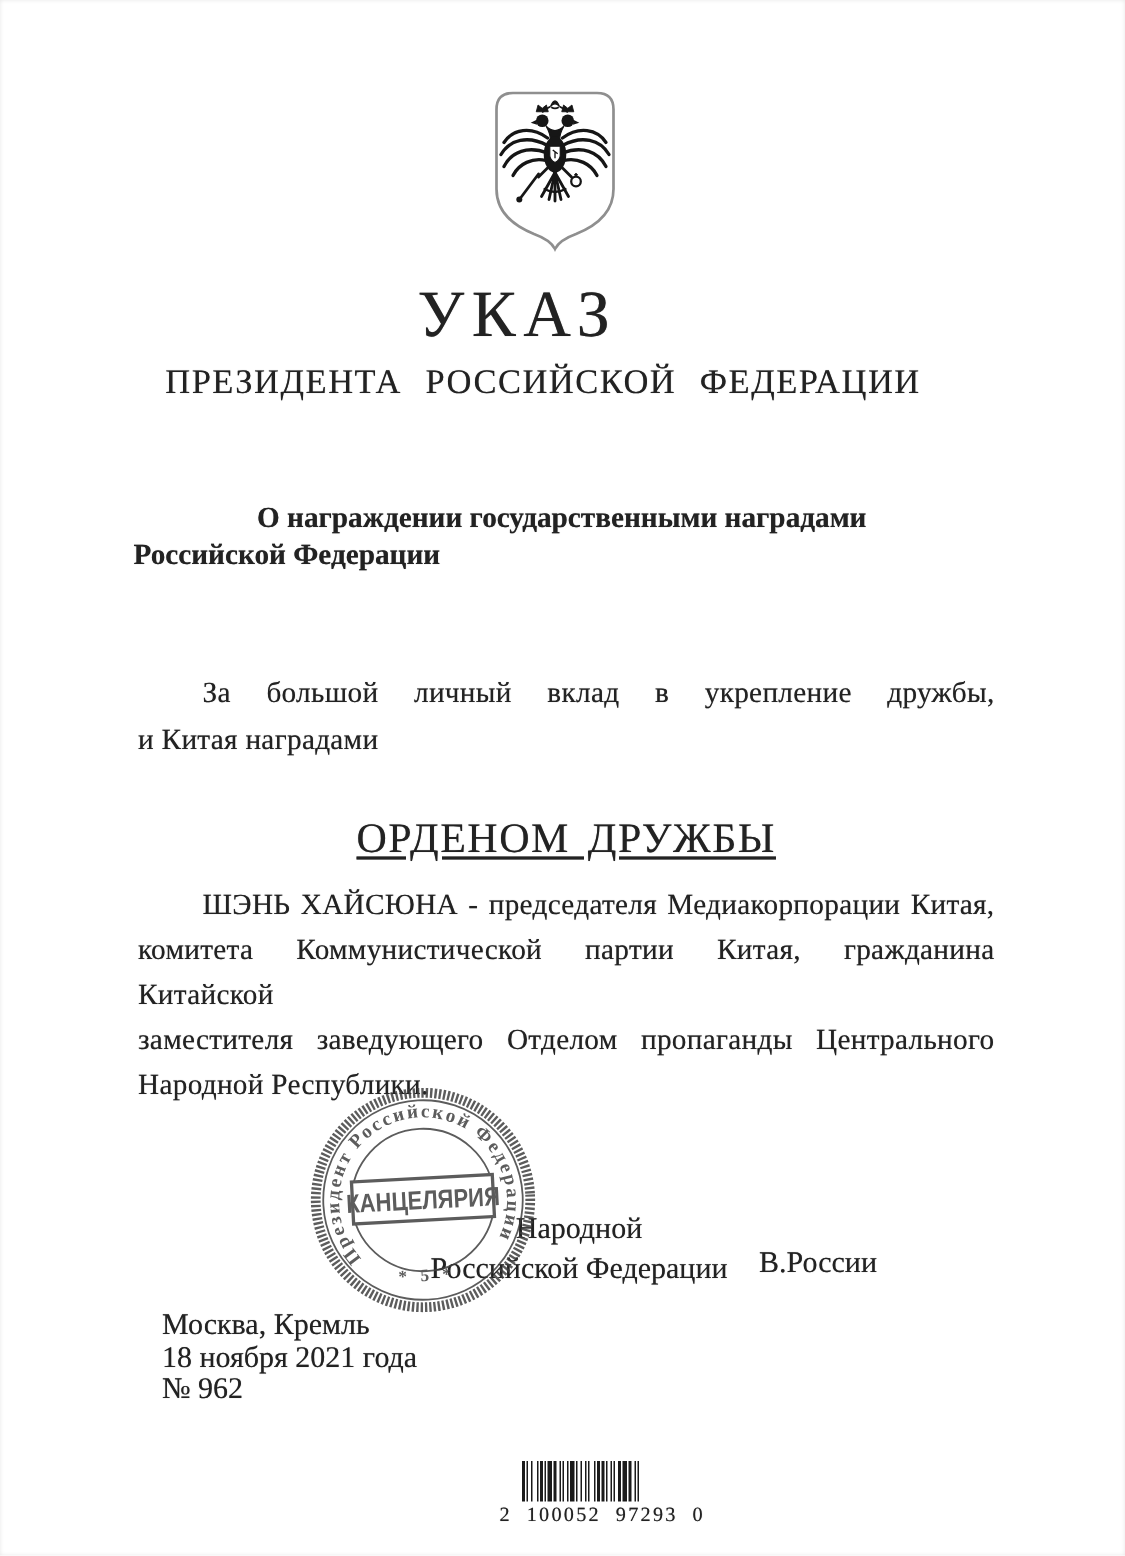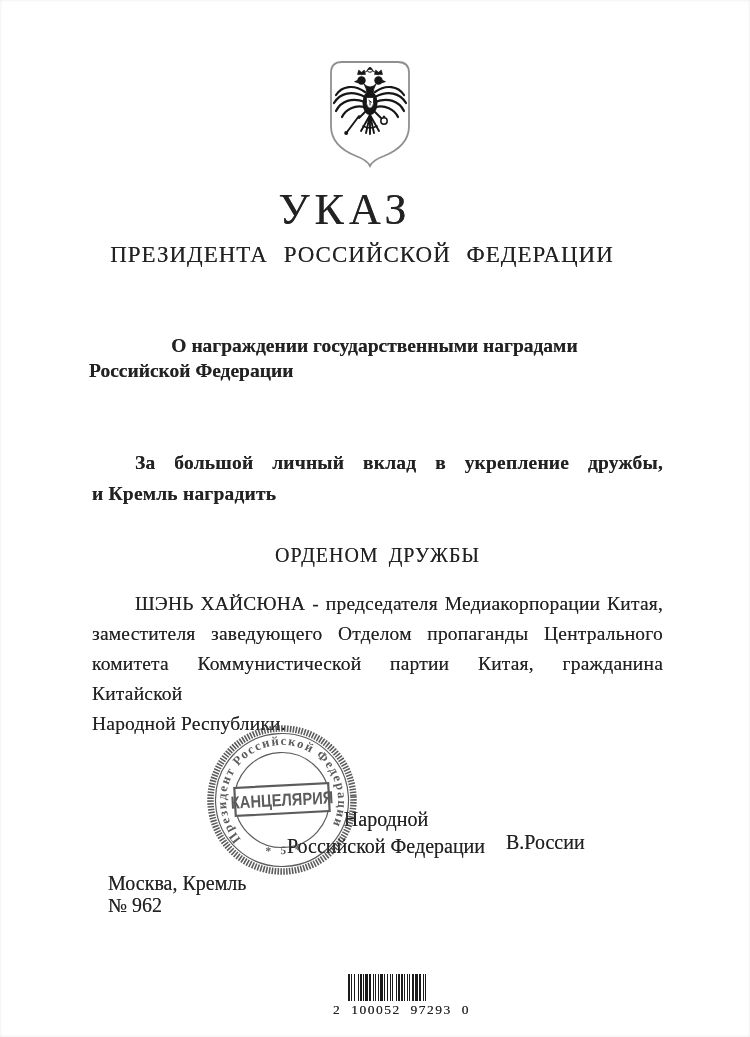--- a/index.html
+++ b/index.html
@@ -37,29 +37,29 @@
   }
   
   .subject{
     left:92px;top:333px;width:571px;
     font-weight:700;font-size:19.5px;line-height:25px;
     transform:translateX(-3px);
   }
   .subject .tline{text-align:right;text-align-last:center;}
   
   .para{left:92px;width:571px;font-size:19.5px;letter-spacing:.2px;}
-  .para1{top:447px;font-weight:700;line-height:31px;}
+  .para1{top:447px;font-weight:400;line-height:31px;}
   .para2{top:589px;font-weight:400;line-height:30px;}
   .tline{text-align:justify;text-align-last:justify;}
   .tline.last{text-align-last:left;}
   .tline.indent{text-indent:43px;}
   .award-heading{
     left:92px;top:544px;width:571px;
-    text-align:center;font-size:20px;letter-spacing:1px;word-spacing:4px;
-    text-underline-offset:3px;
+    text-align:center;font-size:28px;letter-spacing:1px;word-spacing:4px;
+    text-decoration:underline;text-underline-offset:3px;
     white-space:nowrap;
   }
   
   .sign-block{left:280px;top:806px;width:212px;font-size:20px;line-height:27px;text-align:center;}
   .sign-name{left:506px;top:831px;font-size:20px;white-space:nowrap;}
   
   .issue{left:108px;top:873px;font-size:20px;line-height:21.5px;}
   
   .stamp{left:204px;top:722px;width:156px;height:156px;color:var(--stamp-ink);opacity:.84;}
   
@@ -136,29 +136,29 @@
   <div class="abs doc-title">УКАЗ</div>
   <div class="abs doc-subtitle">ПРЕЗИДЕНТА РОССИЙСКОЙ ФЕДЕРАЦИИ</div>
 
   <div class="abs subject">
       <div class="tline">О награждении государственными наградами</div>
       <div class="tline last">Российской Федерации</div>
     </div>
 
   <div class="abs para para1">
       <div class="tline indent">За большой личный вклад в укрепление дружбы,</div>
-      <div class="tline last">и Кремль наградить</div>
+      <div class="tline last">и Китая наградами</div>
     </div>
 
   <div class="abs award-heading">ОРДЕНОМ ДРУЖБЫ</div>
 
   <div class="abs para para2">
       <div class="tline indent">ШЭНЬ ХАЙСЮНА - председателя Медиакорпорации Китая,</div>
+      <div class="tline">комитета Коммунистической партии Китая, гражданина Китайской</div>
       <div class="tline">заместителя заведующего Отделом пропаганды Центрального</div>
-      <div class="tline">комитета Коммунистической партии Китая, гражданина Китайской</div>
       <div class="tline last">Народной Республики.</div>
     </div>
 
   <div class="abs sign-block">
     <div>Народной</div>
     <div>Российской Федерации</div>
   </div>
   <div class="abs sign-name">В.России</div>
 
   <svg class="abs stamp" viewBox="-78 -78 156 156" xmlns="http://www.w3.org/2000/svg">
@@ -174,20 +174,21 @@
         <textPath href="#ringPath" startOffset="2">Президент Российской Федерации</textPath>
       </text>
       <text x="0" y="54" text-anchor="middle" font-family="Liberation Serif, serif" font-weight="700" font-size="11.5" letter-spacing="3" fill="currentColor">* 5 *</text>
       <rect x="-47" y="-14.5" width="94" height="28" fill="#ffffff" stroke="currentColor" stroke-width="2.2"></rect>
       <text x="0" y="6" text-anchor="middle" font-family="Liberation Sans, sans-serif" font-weight="700" font-size="17.5" fill="currentColor" transform="scale(0.84,1)">КАНЦЕЛЯРИЯ</text>
     </g>
   </svg>
 
   <div class="abs issue">
     <div>Москва, Кремль</div>
+    <div>18 ноября 2021 года</div>
     <div>№ 962</div>
   </div>
 
   <div class="abs barcode">
     <div class="barcode-bars">
         <span class="bar" style="width: 2px;"></span>
         <span class="gap" style="width: 1px;"></span>
         <span class="bar" style="width: 1px;"></span>
         <span class="gap" style="width: 2px;"></span>
         <span class="bar" style="width: 1px;"></span>

